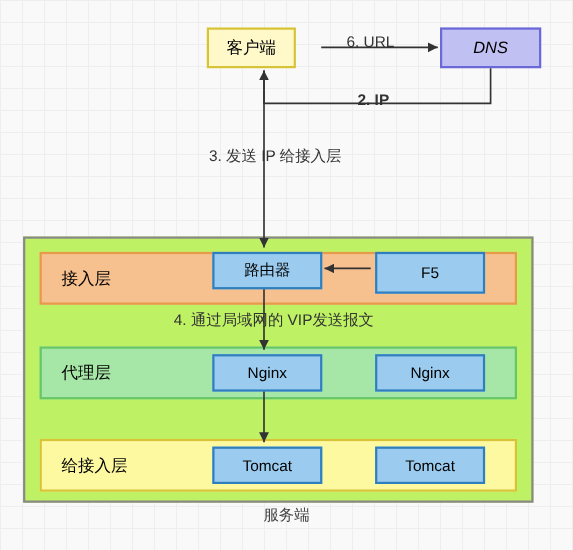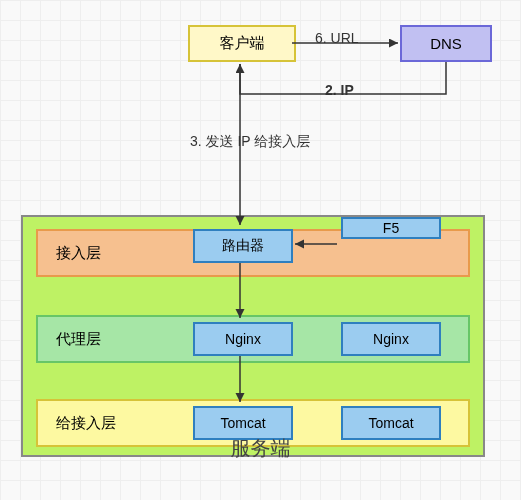--- a/index.html
+++ b/index.html
@@ -17,39 +17,39 @@
   }
   .box {
     position: absolute;
     box-sizing: border-box;
     display: flex;
     align-items: center;
     justify-content: center;
     font-size: 15px;
   }
   .client {
-    left: 188px; top: 25px; width: 108px; height: 37px;
+    left: 188px; top: 25px; width: 81px; height: 37px;
     background: #fff8c8; border: 2px solid #d6c338;
   }
   .dns {
     left: 400px; top: 25px; width: 92px; height: 37px;
-    background: #c1c0f2; border: 2px solid #6b68d8;
+    background: #c1c0f2; border: 2px solid #6b68d8; font-style: italic;
   }
   .server-panel {
     position: absolute;
     left: 21px; top: 215px; width: 464px; height: 242px;
     border: 2px solid #888;
     background: #bef264;
     box-sizing: border-box;
   }
   .server-label {
     position: absolute;
-    left: 0; right: 0; top: 435px;
+    left: 0; right: 0; top: 460px;
     text-align: center;
-    font-size: 20px;
+    font-size: 14px;
     color: #444;
   }
   .layer {
     position: absolute;
     left: 13px; right: 13px;
     height: 48px;
     box-sizing: border-box;
     display: flex;
     align-items: center;
     padding-left: 18px;
@@ -59,21 +59,21 @@
   .proxy  { top: 98px; background: #a6e6a6; border: 2px solid #67c667; }
   .upstr  { top: 182px; background: #fdf9a1; border: 2px solid #d6c338; }
   .node {
     position: absolute;
     background: #9bccf0; border: 2px solid #2f7fbf;
     box-sizing: border-box;
     display: flex; align-items: center; justify-content: center;
     font-size: 14px;
   }
   .router { left: 170px; top: 12px; width: 100px; height: 34px; }
-  .f5     { left: 318px; top: 0; width: 100px; height: 22px; }
+  .f5     { left: 318px; top: 12px; width: 100px; height: 38px; }
   .ng1    { left: 170px; top: 105px; width: 100px; height: 34px; }
   .ng2    { left: 318px; top: 105px; width: 100px; height: 34px; }
   .tm1    { left: 170px; top: 189px; width: 100px; height: 34px; }
   .tm2    { left: 318px; top: 189px; width: 100px; height: 34px; }
   .lbl {
     position: absolute;
     font-size: 14px;
     color: #333;
     white-space: nowrap;
   }
@@ -105,20 +105,21 @@
       <span>给接入层</span>
     </div>
 
   <div class="node router">路由器</div>
   <div class="node f5">F5</div>
   <div class="node ng1">Nginx</div>
   <div class="node ng2">Nginx</div>
   <div class="node tm1">Tomcat</div>
   <div class="node tm2">Tomcat</div>
 
+  <div class="lbl" style="left:135px; top:65px;">4. 通过局域网的 VIP发送报文</div>
 </div>
 <div class="server-label">服务端</div>
 
 <svg class="arrows">
   <defs>
     <marker id="ah" markerWidth="8" markerHeight="8" refX="6" refY="3" orient="auto">
       <path d="M0,0 L6,3 L0,6 Z" fill="#333"></path>
     </marker>
   </defs>
 

